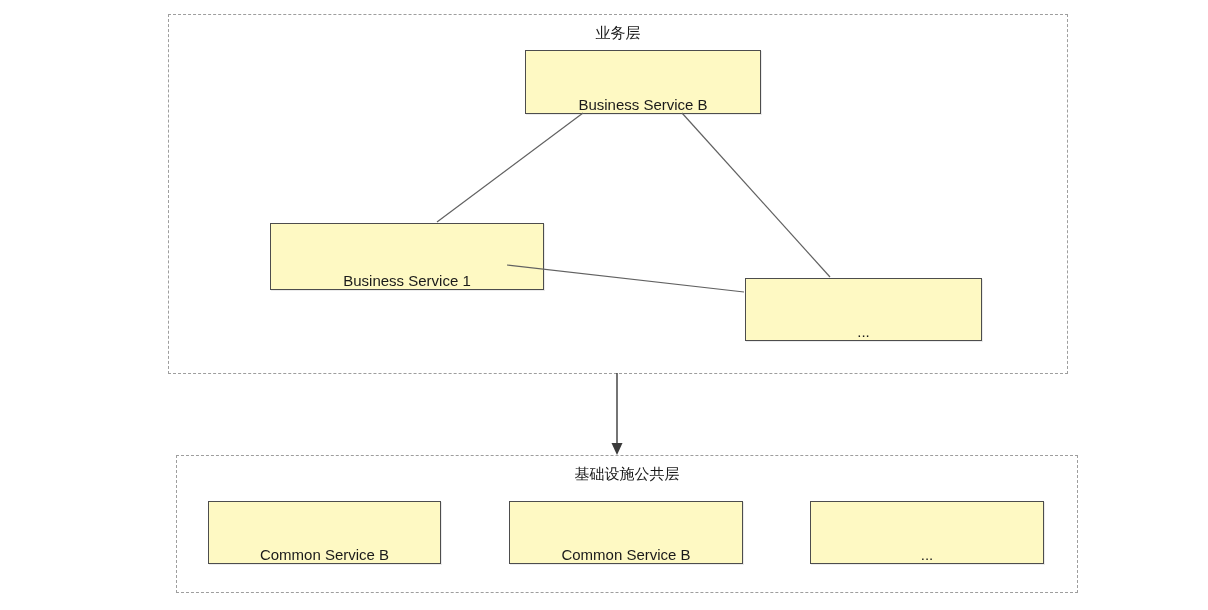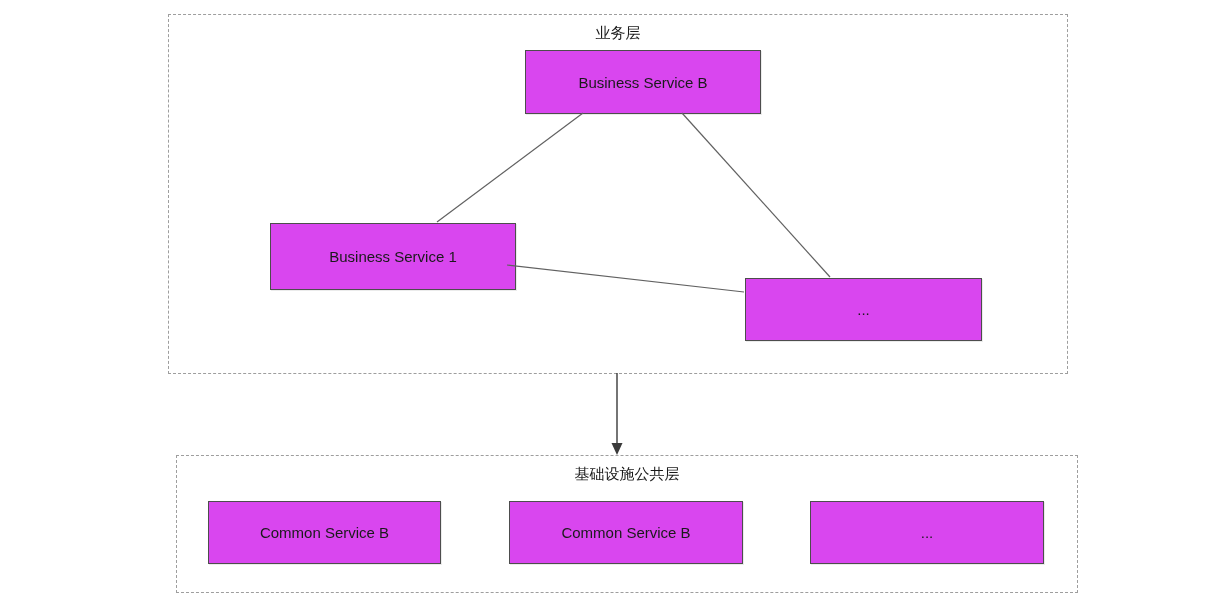--- a/index.html
+++ b/index.html
@@ -34,32 +34,32 @@
     text-align: center;
     font-size: 15px;
     line-height: 18px;
     color: #1a1a1a;
     z-index: 2;
   }
   .node {
     position: absolute;
     box-sizing: border-box;
     border: 1px solid #4d4d4d;
-    background: #d946ef;
+    background: #fef9c3;
     display: flex;
-    align-items: center;
+    align-items: flex-end;
     justify-content: center;
     font-size: 15px;
     color: #1a1a1a;
     z-index: 2;
     box-shadow: 1px 1px 0 rgba(0,0,0,0.08);
   }
   
   .node-bsb  { left: 356px; top: 35px;  width: 236px; height: 64px; }
-  .node-bs1  { left: 101px; top: 208px; width: 246px; height: 67px; }
+  .node-bs1  { left: 101px; top: 208px; width: 274px; height: 67px; }
   .node-bdot { left: 576px; top: 263px; width: 237px; height: 63px; }
   
   .node-cs1  { left: 31px;  top: 45px; width: 233px; height: 63px; }
   .node-cs2  { left: 332px; top: 45px; width: 234px; height: 63px; }
   .node-idot { left: 633px; top: 45px; width: 234px; height: 63px; }
 </style>
 </head>
 <body>
 
 <div class="canvas">

